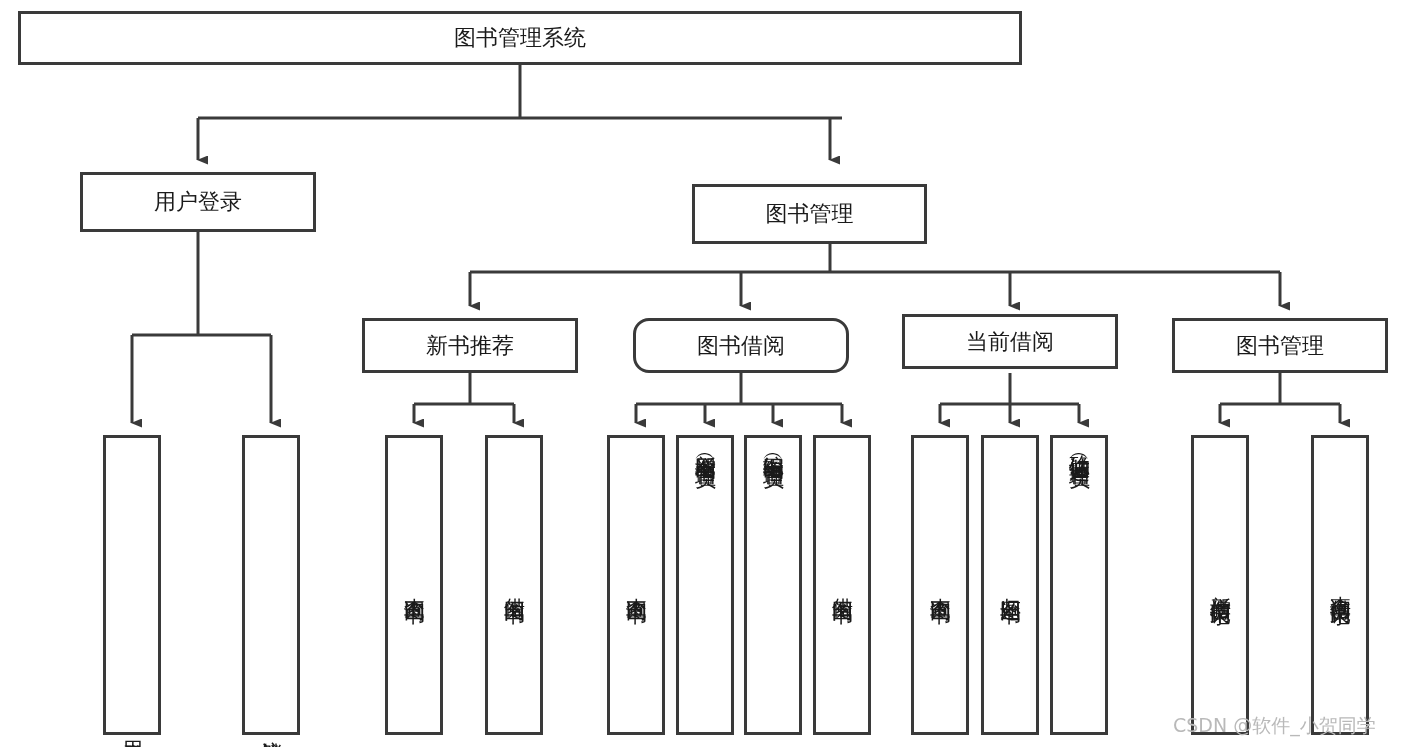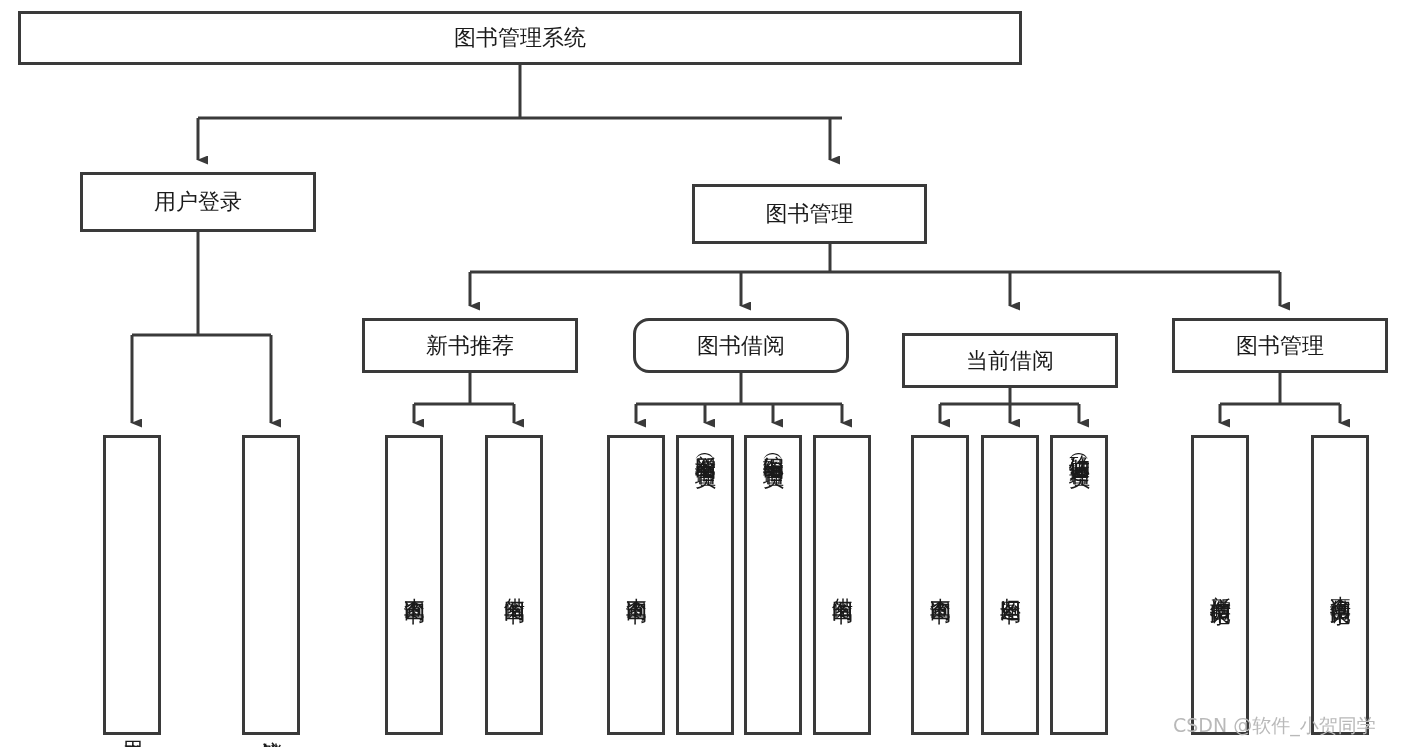--- a/index.html
+++ b/index.html
@@ -137,21 +137,21 @@
   <div class="node-box horiz" id="l2-1" style="left: 692px; top: 172px; width: 235px; height: 60px; margin-top: 12px;">
     <span class="node-label">图书管理</span>
   </div>
 
   <div class="node-box horiz" id="l3-0" style="left: 362px; top: 318px; width: 216px; height: 55px;">
     <span class="node-label">新书推荐</span>
   </div>
   <div class="node-box horiz" id="l3-1" style="left: 633px; top: 318px; width: 216px; height: 55px; border-radius: 16px;">
     <span class="node-label">图书借阅</span>
   </div>
-  <div class="node-box horiz" id="l3-2" style="left: 902px; top: 333px; width: 216px; height: 55px;">
+  <div class="node-box horiz" id="l3-2" style="left: 902px; top: 314px; width: 216px; height: 55px;">
     <span class="node-label">当前借阅</span>
   </div>
   <div class="node-box horiz" id="l3-3" style="left: 1172px; top: 318px; width: 216px; height: 55px;">
     <span class="node-label">图书管理</span>
   </div>
 
   <div class="node-box vert v-bottom" id="lf-0" style="left: 103px; top: 435px; width: 58px; height: 300px;">
     <span class="node-label">用户登录</span>
   </div>
   <div class="node-box vert v-bottom" id="lf-1" style="left: 242px; top: 435px; width: 58px; height: 300px;">

